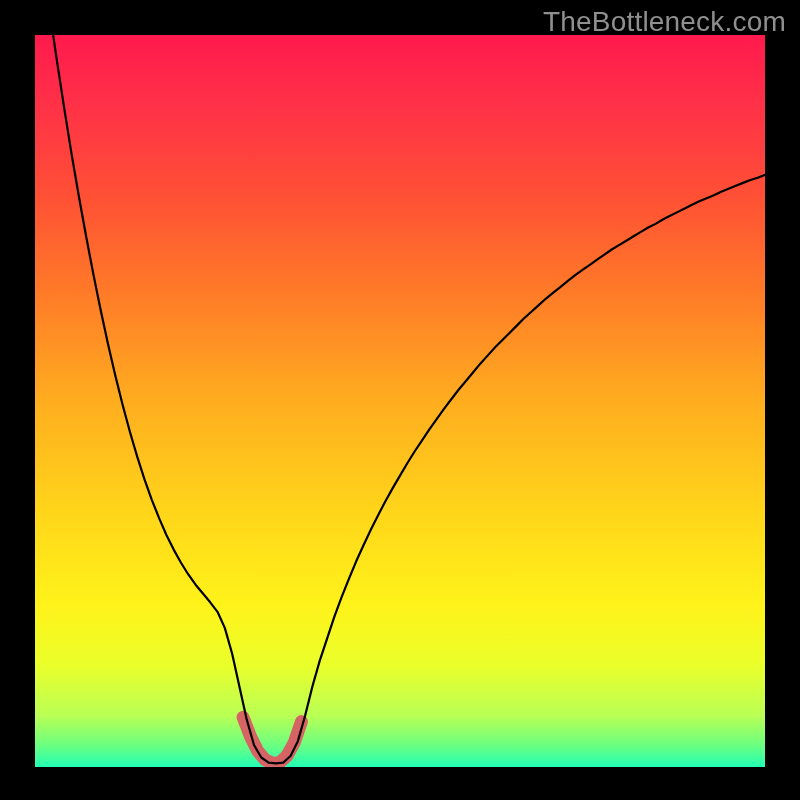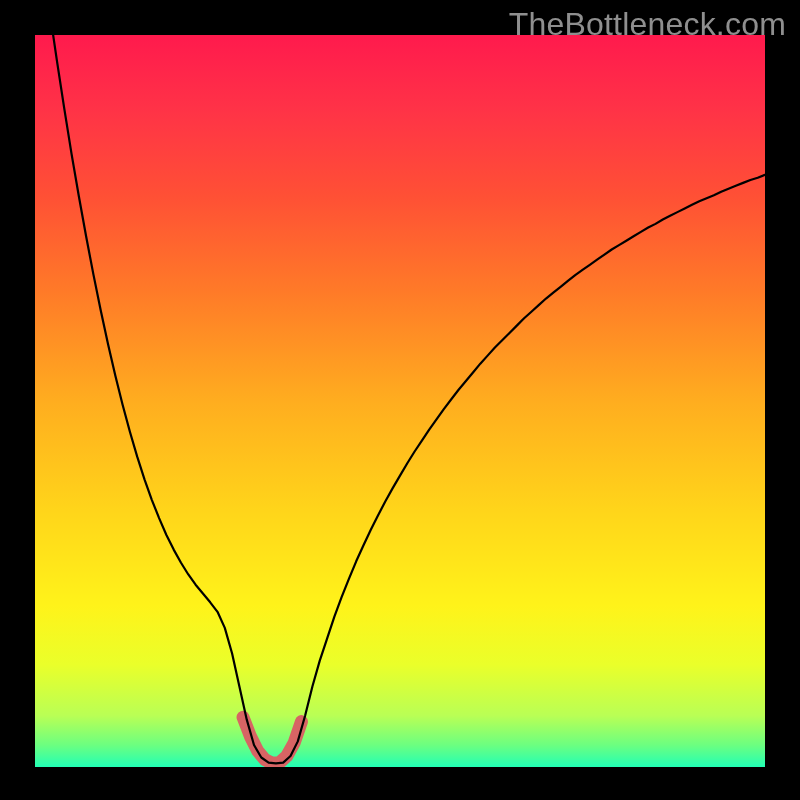--- a/index.html
+++ b/index.html
@@ -17,21 +17,21 @@
     top: 0;
     width: 800px;
     height: 800px;
     background: #000;
   }
   .watermark {
     position: absolute;
     top: 6px;
     right: 14px;
     color: #8f8f8f;
-    font-size: 32px;
+    font-size: 28px;
     font-weight: 400;
     letter-spacing: 0.2px;
   }
   .plot-area {
     position: absolute;
     left: 35px;
     top: 35px;
     width: 730px;
     height: 732px;
     overflow: hidden;

